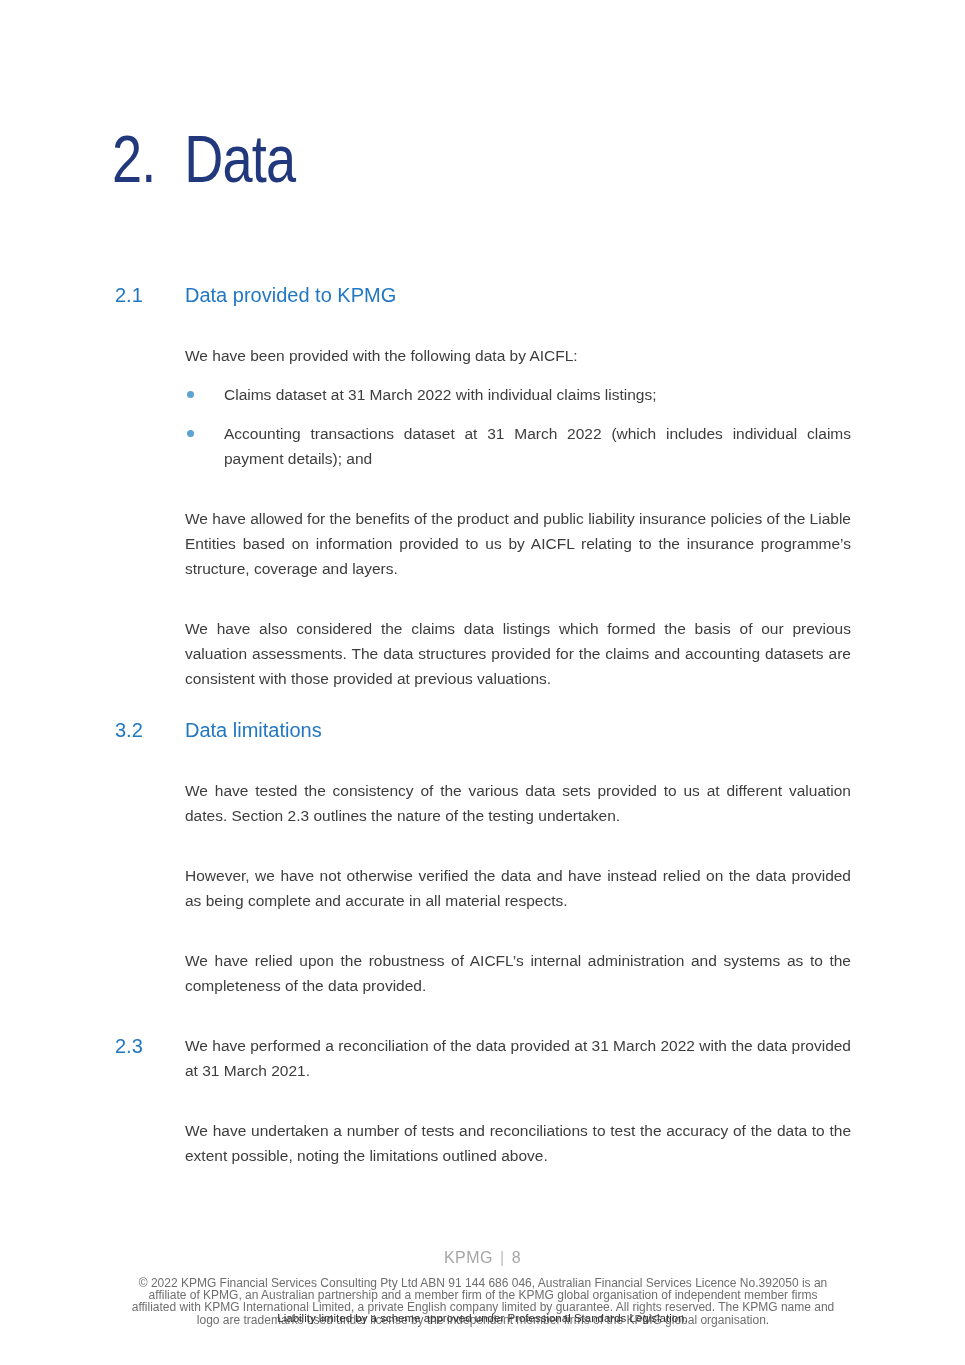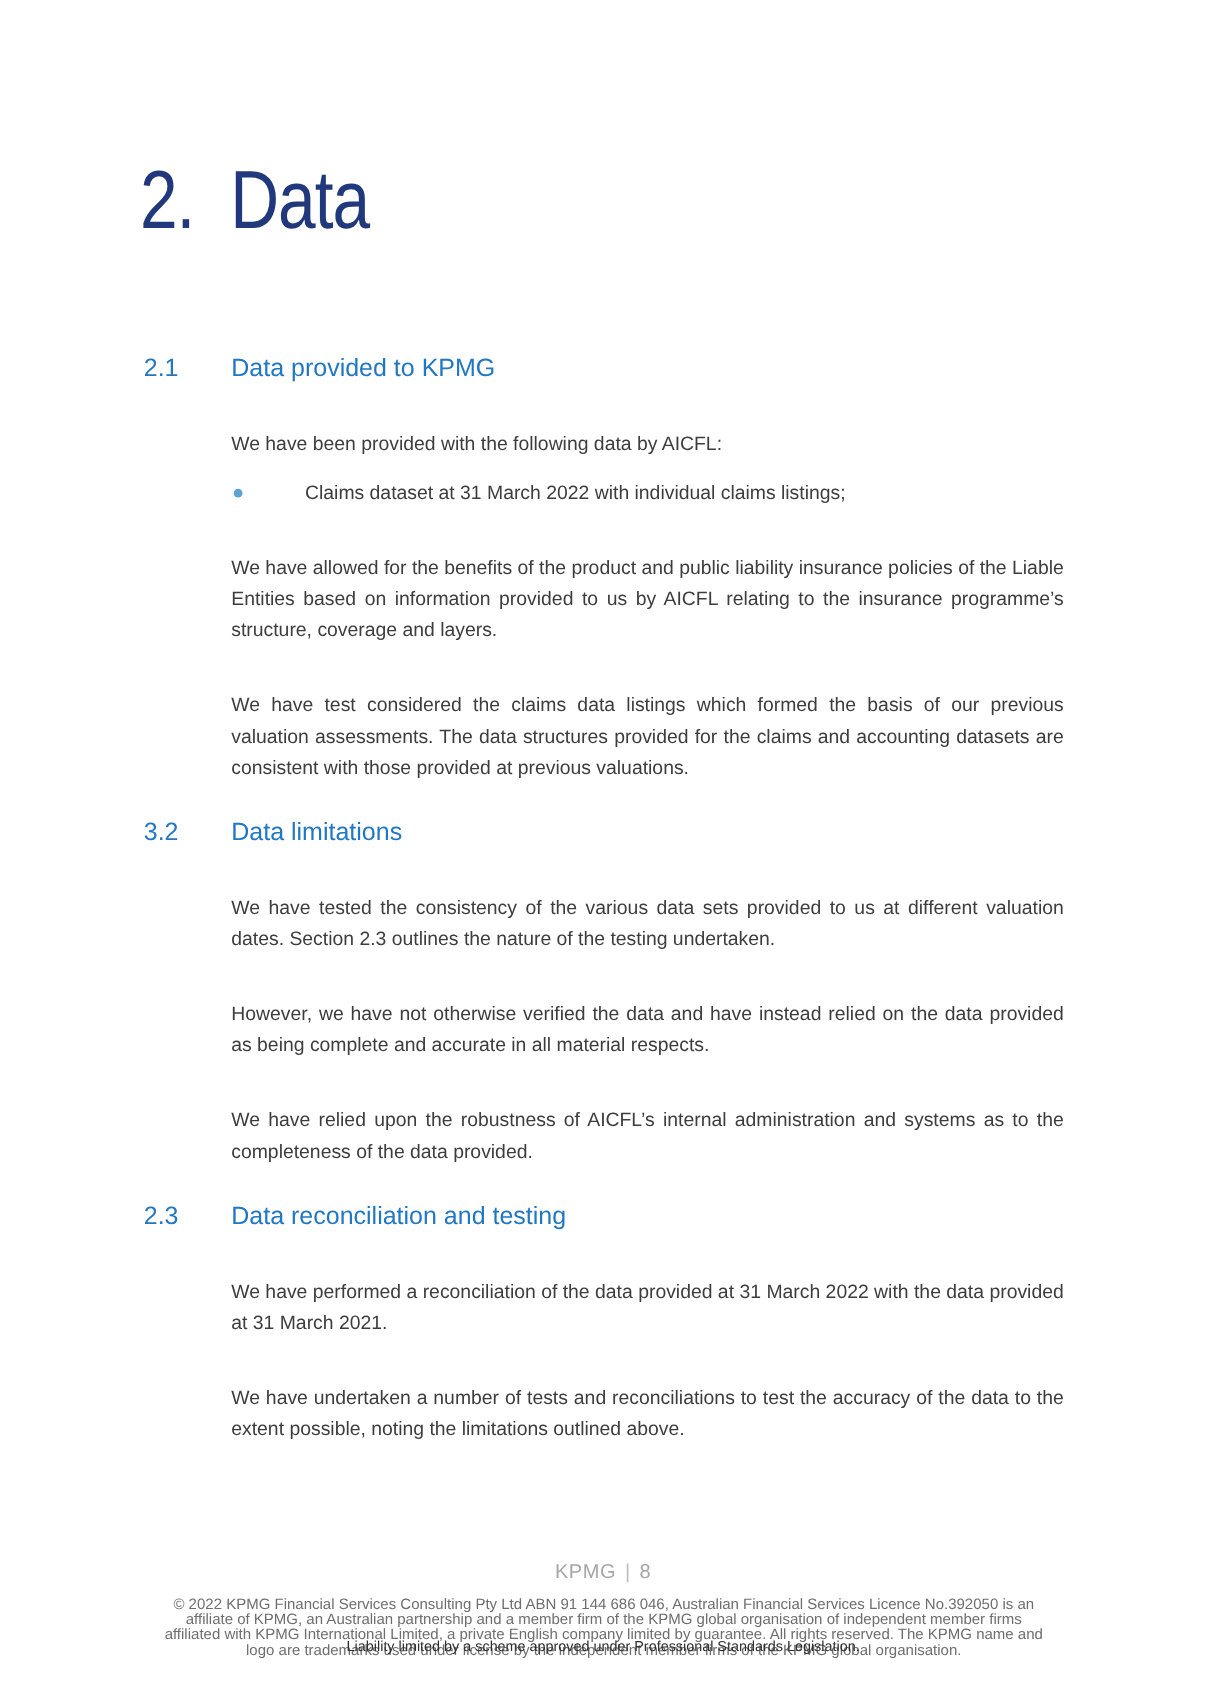--- a/index.html
+++ b/index.html
@@ -49,21 +49,20 @@
   .sec-title { display: inline-block; }
 
   .para {
     text-align: justify;
     margin-bottom: 14px;
     margin-top: 35px;
   }
   .bullet {
     display: flex;
     margin-bottom: 14px;
-    gap: 20px;
   }
   .dot {
     flex: none;
     width: 7px; height: 7px; border-radius: 50%;
     background: #5ea1d3;
     margin: 9px 30px 0 2px;
   }
   .bullet-text {
     flex: 1;
     text-align: justify;
@@ -100,31 +99,35 @@
   </header>
 
   <main class="content" id="sections">
       <section class="section">
         <div class="sec-head"><span class="sec-num">2.1</span><span class="sec-title">Data provided to KPMG</span></div>
         <p class="para">We have been provided with the following data by AICFL:</p>
         <div class="bullet">
           <span class="dot"></span>
           <div class="bullet-text">Claims dataset at 31 March 2022 with individual claims listings;</div>
         </div>
+        <div class="bullet">
+          <span class="dot"></span>
+          <div class="bullet-text">Accounting transactions dataset at 31 March 2022 (which includes individual claims payment details); and</div>
+        </div>
         <p class="para">We have allowed for the benefits of the product and public liability insurance policies of the Liable Entities based on information provided to us by AICFL relating to the insurance programme’s structure, coverage and layers.</p>
-        <p class="para">We have test considered the claims data listings which formed the basis of our previous valuation assessments. The data structures provided for the claims and accounting datasets are consistent with those provided at previous valuations.</p>
+        <p class="para">We have also considered the claims data listings which formed the basis of our previous valuation assessments. The data structures provided for the claims and accounting datasets are consistent with those provided at previous valuations.</p>
       </section>
       <section class="section">
         <div class="sec-head"><span class="sec-num">3.2</span><span class="sec-title">Data limitations</span></div>
         <p class="para">We have tested the consistency of the various data sets provided to us at different valuation dates. Section 2.3 outlines the nature of the testing undertaken.</p>
         <p class="para">However, we have not otherwise verified the data and have instead relied on the data provided as being complete and accurate in all material respects.</p>
         <p class="para">We have relied upon the robustness of AICFL’s internal administration and systems as to the completeness of the data provided.</p>
       </section>
       <section class="section">
-        <div class="sec-head"><span class="sec-num">2.3</span><span class="sec-title">Data reconciliation and testing</span></div>
+        <div class="sec-head"><span class="sec-num">2.3</span></div>
         <p class="para">We have performed a reconciliation of the data provided at 31 March 2022 with the data provided at 31 March 2021.</p>
         <p class="para">We have undertaken a number of tests and reconciliations to test the accuracy of the data to the extent possible, noting the limitations outlined above.</p>
       </section>
     </main>
 
   <div class="pageno">
     <span>KPMG</span><span class="sep">|</span><span>8</span>
   </div>
 
   <p class="legal">© 2022 KPMG Financial Services Consulting Pty Ltd ABN 91 144 686 046, Australian Financial Services Licence No.392050 is an affiliate of KPMG, an Australian partnership and a member firm of the KPMG global organisation of independent member firms affiliated with KPMG International Limited, a private English company limited by guarantee. All rights reserved. The KPMG name and logo are trademarks used under license by the independent member firms of the KPMG global organisation.</p>

